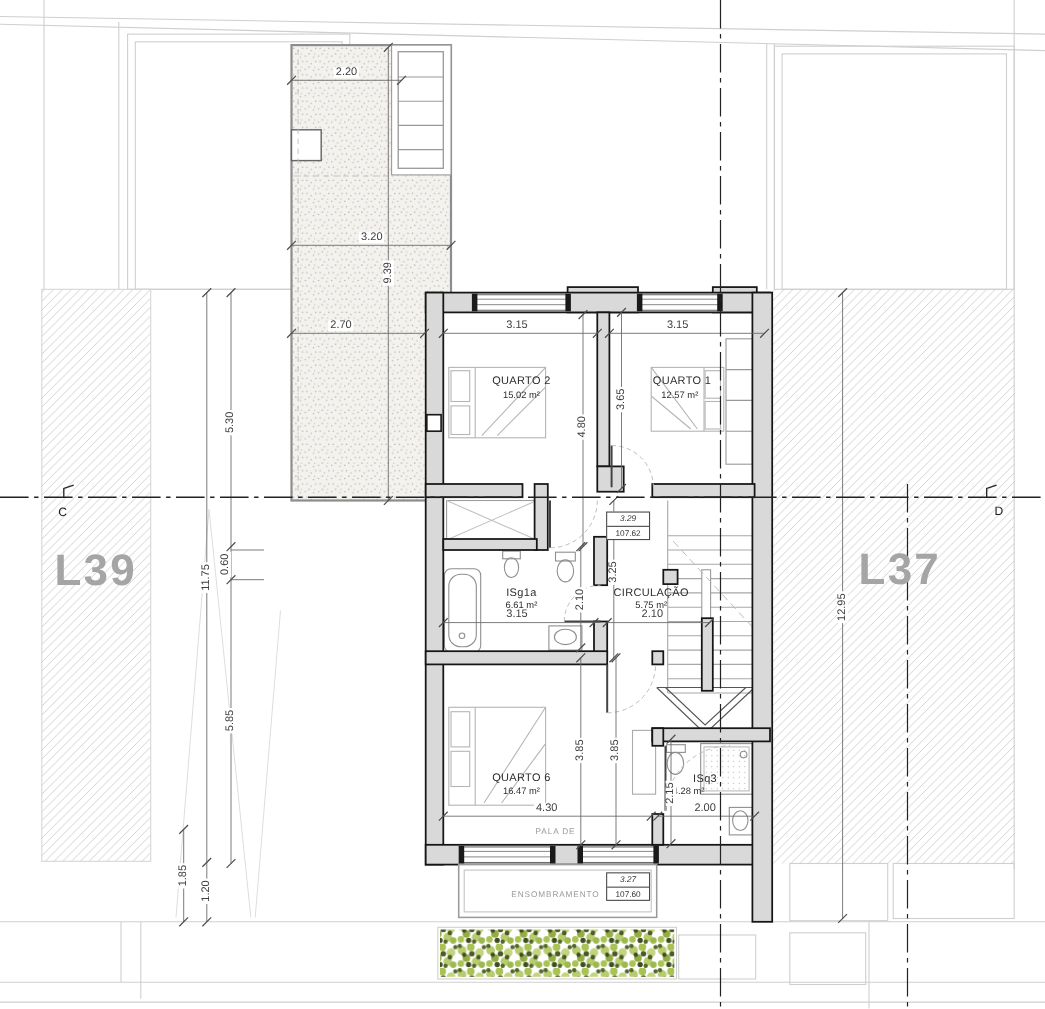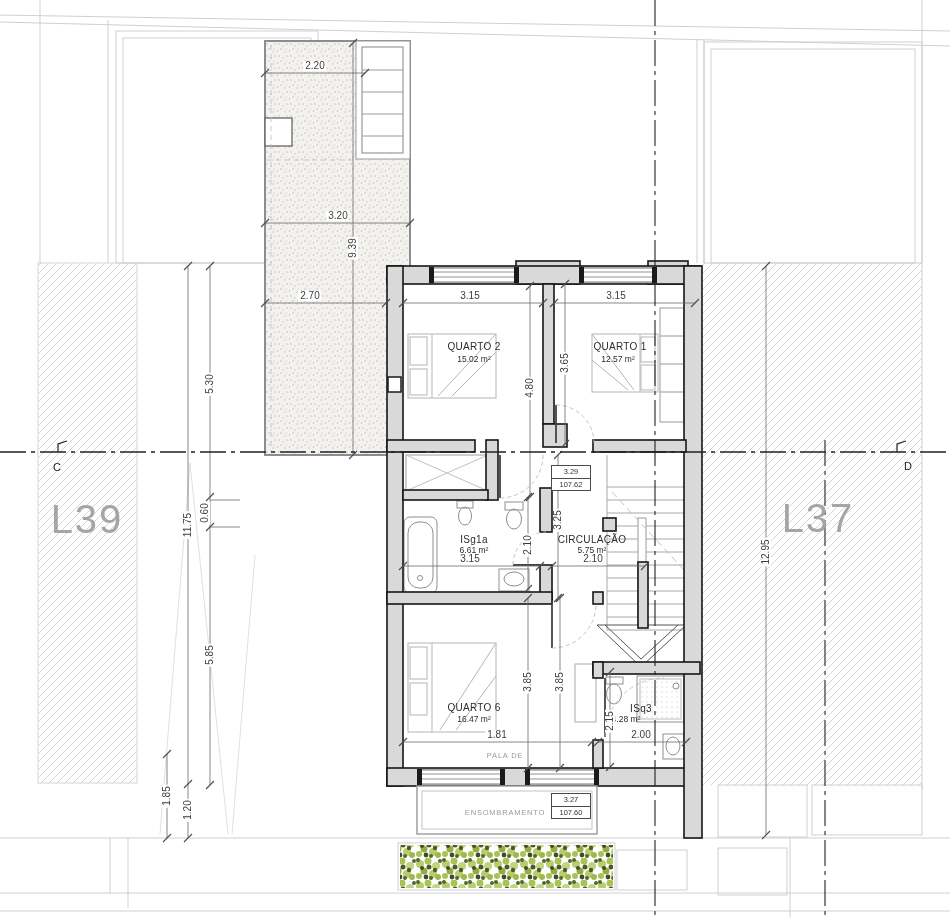--- a/index.html
+++ b/index.html
@@ -5,27 +5,27 @@
   html,body{margin:0;padding:0;background:#fff;}
   #canvas{position:relative;width:950px;height:917px;background:#fff;overflow:hidden;
           font-family:"Liberation Sans",sans-serif;}
   #plan-svg{position:absolute;left:0;top:0;}
   .t{position:absolute;transform:translate(-50%,-50%);font-size:10px;color:#3d3d3d;
      white-space:nowrap;line-height:1;}
   .dim{background:#fff;padding:0 2px;}
   .v{transform:translate(-50%,-50%) rotate(-90deg);}
   .room{font-size:10px;color:#2c2c2c;letter-spacing:.3px;}
   .area{font-size:8.5px;color:#2c2c2c;}
-  .parcel{font-size:40px;color:#a5a5a5;letter-spacing:2px;}
+  .parcel{font-size:40px;color:#a5a5a5;letter-spacing:2px;font-weight:bold;}
   .marker{font-size:11px;color:#1a1a1a;}
   .pala{font-size:7.5px;color:#9a9a9a;letter-spacing:.8px;}
   .levelbox{position:absolute;width:38px;border:1px solid #4a4a4a;background:#fff;
             font-size:7.5px;text-align:center;color:#333;line-height:1;}
   .levelbox .cell{padding:2px 0;}
-  .levelbox .cell:first-child{border-bottom:1px solid #4a4a4a;}
+  .levelbox .cell:first-child{border-bottom:1px solid #4a4a4a;font-style:italic;}
 </style>
 </head>
 <body>
 
 <div id="canvas">
 
 <svg id="plan-svg" width="950" height="917" viewBox="0 0 950 917">
   <defs>
     <pattern id="hatch" width="8" height="8" patternUnits="userSpaceOnUse">
       <path d="M0 8 L8 0 M-1 1 L1 -1 M7 9 L9 7" stroke="#cccccc" stroke-width="0.8" fill="none"></path>
@@ -271,21 +271,21 @@
 <span class="t pala" style="left:505px;top:756px">PALA DE</span>
 <span class="t pala" style="left:505px;top:813px">ENSOMBRAMENTO</span>
 
 <span class="t dim" style="left:315px;top:66px">2.20</span>
 <span class="t dim" style="left:338px;top:216px">3.20</span>
 <span class="t dim" style="left:310px;top:296px">2.70</span>
 <span class="t dim" style="left:470px;top:296px">3.15</span>
 <span class="t dim" style="left:616px;top:296px">3.15</span>
 <span class="t dim" style="left:470px;top:559px">3.15</span>
 <span class="t dim" style="left:593px;top:559px">2.10</span>
-<span class="t dim" style="left:497px;top:735px">1.81</span>
+<span class="t dim" style="left:497px;top:735px">4.30</span>
 <span class="t dim" style="left:641px;top:735px">2.00</span>
 
 <span class="t dim v" style="left:353px;top:248px">9.39</span>
 <span class="t dim v" style="left:210px;top:384px">5.30</span>
 <span class="t dim v" style="left:205px;top:513px">0.60</span>
 <span class="t dim v" style="left:210px;top:655px">5.85</span>
 <span class="t dim v" style="left:188px;top:525px">11.75</span>
 <span class="t dim v" style="left:167px;top:796px">1.85</span>
 <span class="t dim v" style="left:188px;top:810px">1.20</span>
 <span class="t dim v" style="left:766px;top:552px">12.95</span>

